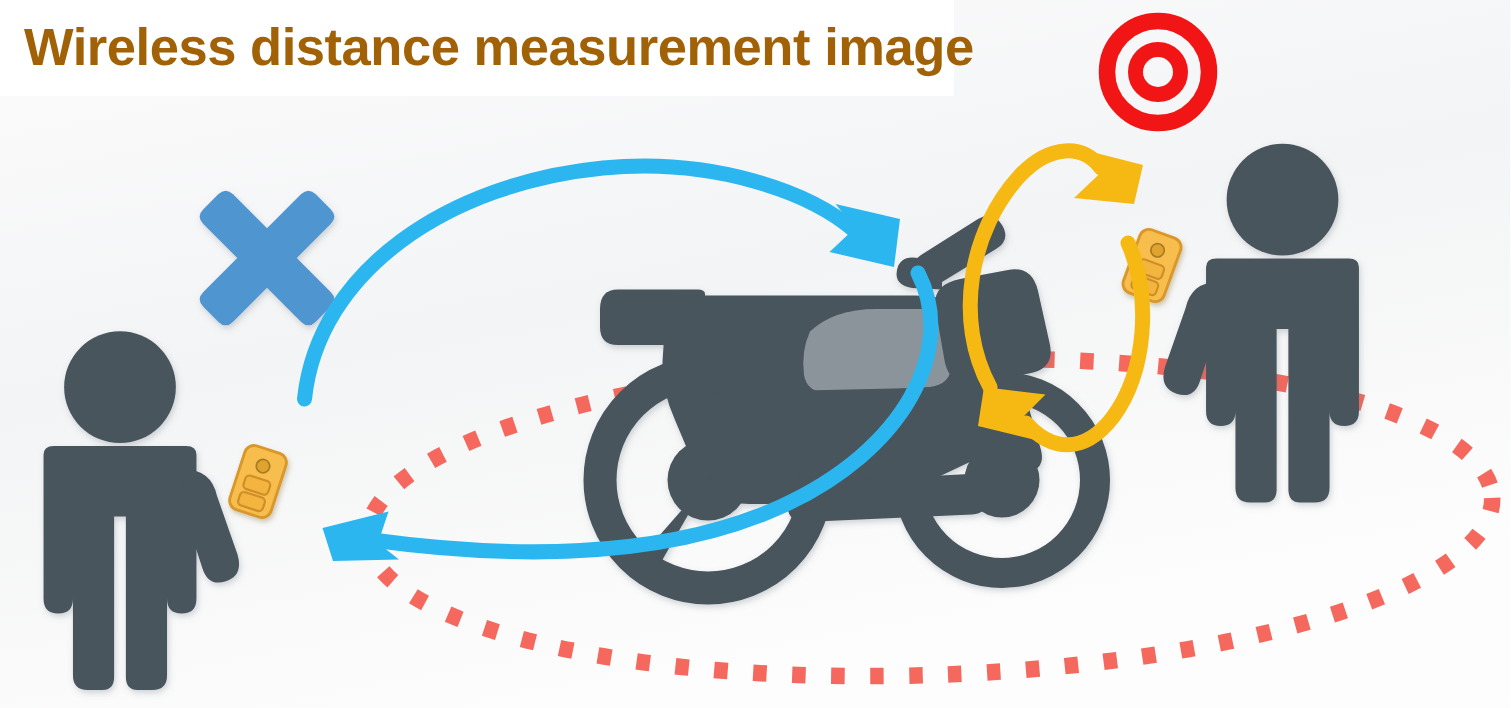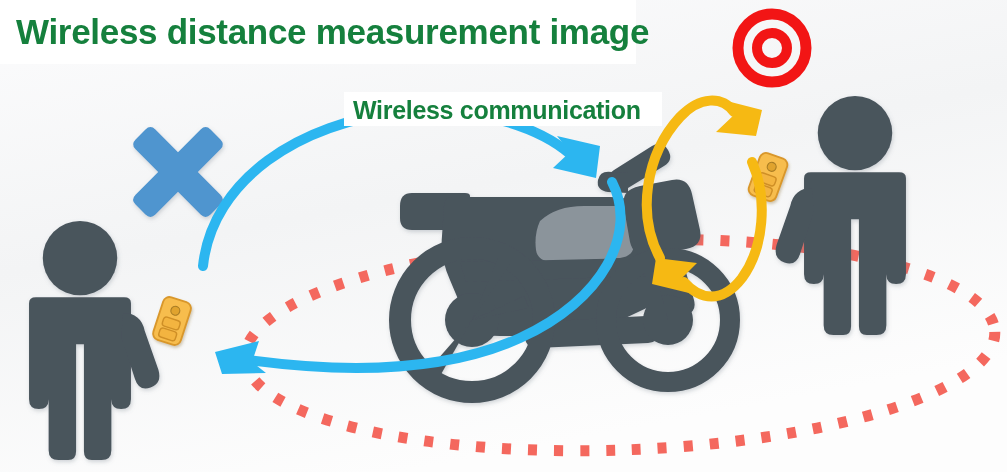--- a/index.html
+++ b/index.html
@@ -22,21 +22,21 @@
     position: absolute;
     left: 0;
     top: 0;
     width: 1007px;
     height: 472px;
     display: block;
   }
   .label-box {
     position: absolute;
     background: #ffffff;
-    color: #15803d;
+    color: #a16207;
     font-weight: bold;
     letter-spacing: -0.3px;
     white-space: nowrap;
     line-height: 1;
   }
   #title-label {
     left: 0px;
     top: 0px;
     width: 636px;
     height: 64px;
@@ -238,15 +238,14 @@
       <path d="M 752,162
                C 768,198 764,248 742,278
                C 722,304 700,300 684,282" fill="none" stroke="#f6b913" stroke-width="10" stroke-linecap="round"></path>
       <polygon points="656,258 697,263 680,280 693,294 652,284" fill="#f6b913"></polygon>
     </g>
 
   </svg>
 
   <div class="label-box" id="title-label">Wireless distance measurement image</div>
 
-  <div class="label-box" id="wireless-comm-label">Wireless communication</div>
 
 </div>
 
 </body></html>

